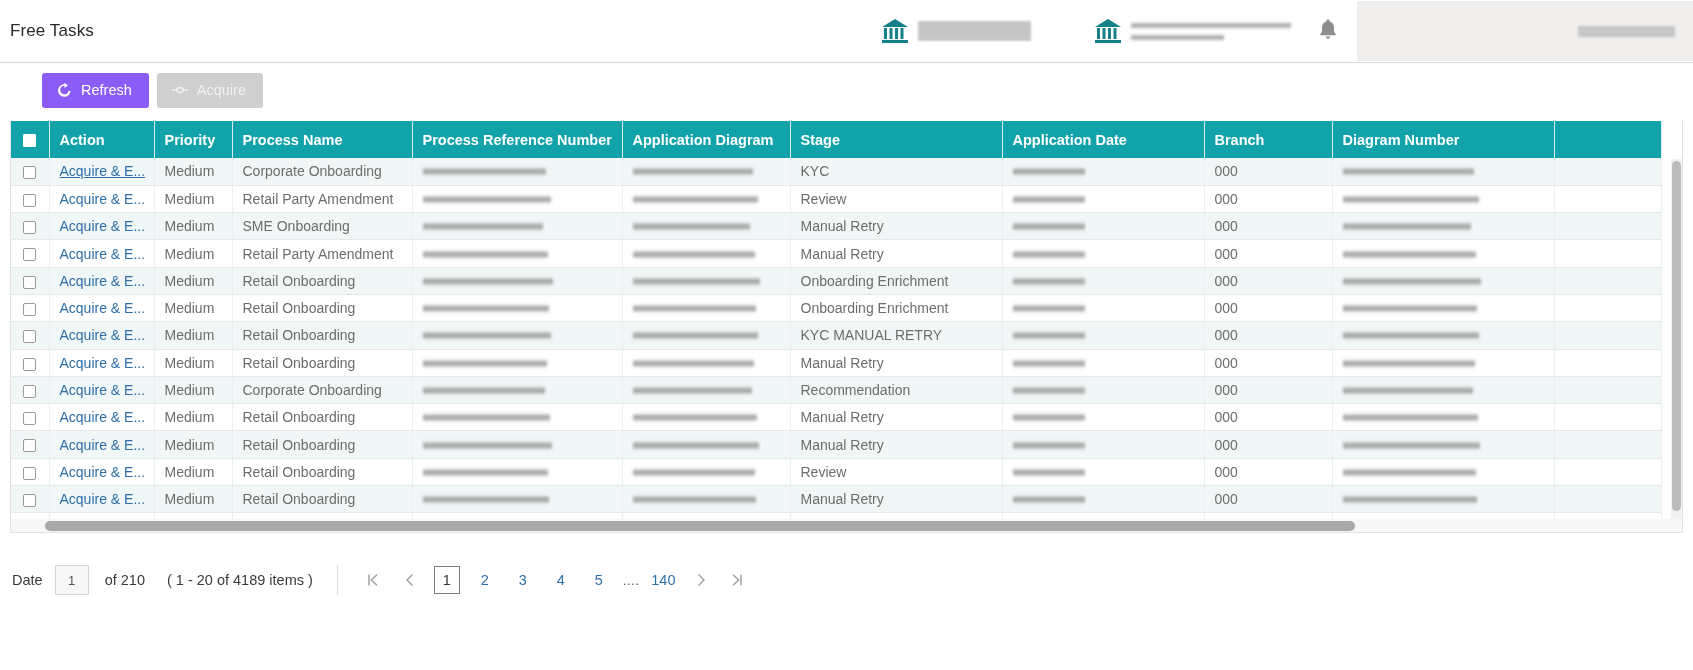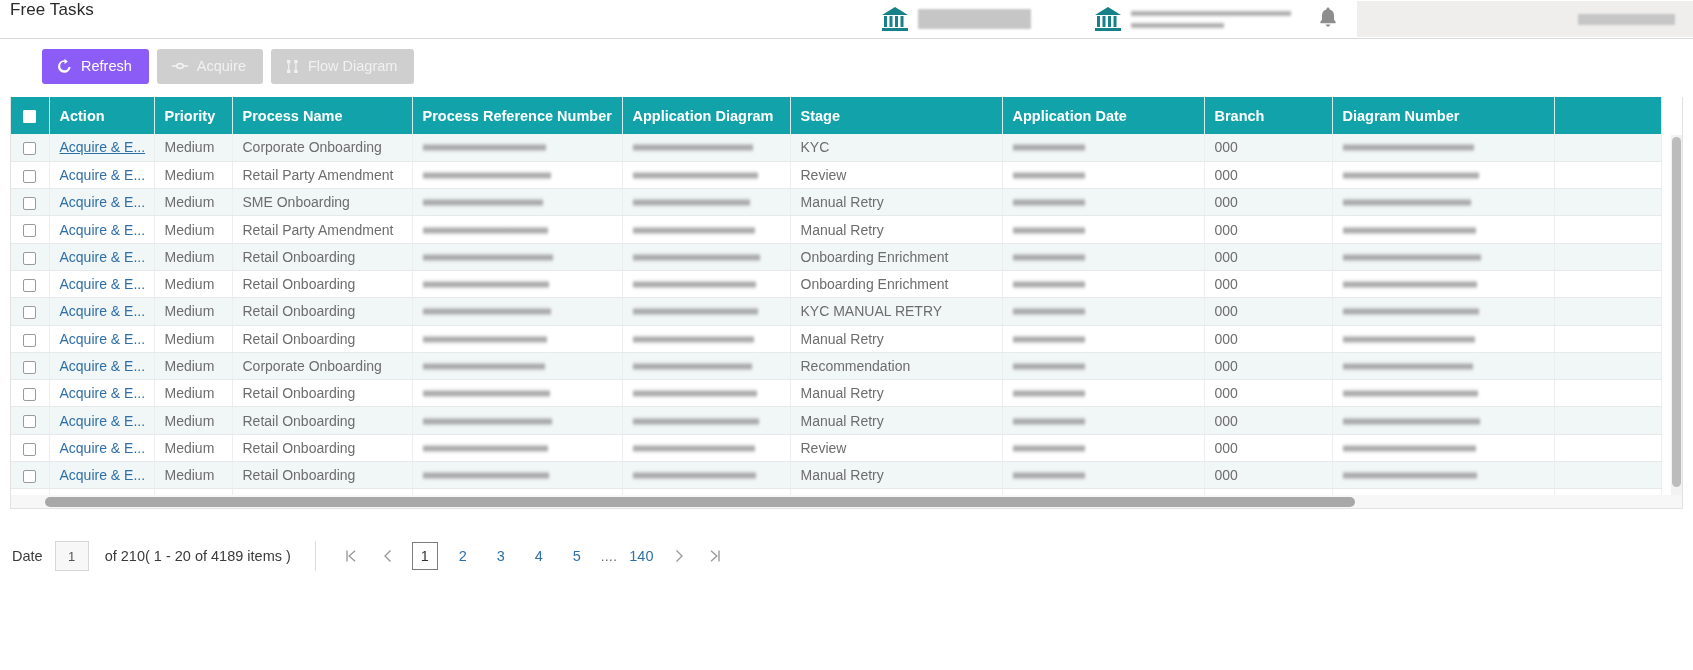--- a/index.html
+++ b/index.html
@@ -7,24 +7,25 @@
   html, body {
     width: 1693px; height: 670px;
     background: #ffffff;
     font-family: "Liberation Sans", sans-serif;
     overflow: hidden;
   }
 
   
   .topbar {
     position: relative;
-    height: 39px;
+    height: 63px;
     background: #ffffff;
     border-bottom: 1px solid #d8d8d8;
     display: flex;
+    align-items: center;
   }
   .app-title {
     font-size: 17px;
     color: #2a2a2a;
     padding-left: 10px;
     letter-spacing: .1px;
   }
   .topbar-right {
     position: absolute;
     left: 880px; top: 0; right: 0; bottom: 0;
@@ -210,21 +211,21 @@
   .page-input {
     width: 34px; height: 30px;
     border: 1px solid #d6d6d6;
     background: #f7f7f7;
     text-align: center;
     font-size: 13px;
     color: #555;
     font-family: "Liberation Sans", sans-serif;
   }
   .pager .of { margin-left: 16px; }
-  .pager .counts { }
+  .pager .counts { margin-left: 22px; }
   .pg-sep {
     width: 1px; height: 30px; background: #dcdcdc;
     margin: 0 18px 0 24px;
   }
   .pg-btn {
     min-width: 24px; height: 28px;
     display: inline-flex; align-items: center; justify-content: center;
     color: #9b9b9b;
     background: none; border: none;
     font-size: 16px; cursor: pointer;
@@ -317,33 +318,20 @@
     <span>
       <svg width="18" height="14" viewBox="0 0 18 14">
         <line x1="1" y1="7" x2="6" y2="7" stroke="#f1f1f1" stroke-width="1.6"></line>
         <line x1="12" y1="7" x2="17" y2="7" stroke="#f1f1f1" stroke-width="1.6"></line>
         <ellipse cx="9" cy="7" rx="3.2" ry="2.4" fill="none" stroke="#f1f1f1" stroke-width="1.6"></ellipse>
       </svg>
     </span>
     <span>Acquire</span>
   </button>
 
-  <button class="btn btn-disabled">
-    <span>
-      <svg width="15" height="15" viewBox="0 0 15 15">
-        <rect x="2" y="1" width="3.4" height="3.4" fill="#f1f1f1"></rect>
-        <rect x="9.2" y="1" width="3.4" height="3.4" fill="#f1f1f1"></rect>
-        <rect x="2" y="10.6" width="3.4" height="3.4" fill="#f1f1f1"></rect>
-        <rect x="9.2" y="10.6" width="3.4" height="3.4" fill="#f1f1f1"></rect>
-        <line x1="3.7" y1="4.4" x2="3.7" y2="10.6" stroke="#f1f1f1" stroke-width="1.3"></line>
-        <line x1="10.9" y1="4.4" x2="10.9" y2="10.6" stroke="#f1f1f1" stroke-width="1.3"></line>
-      </svg>
-    </span>
-    <span>Flow Diagram</span>
-  </button>
 </div>
 
 <div class="grid-wrap">
   <table class="grid">
     <colgroup>
       <col style="width:38px">
       <col style="width:105px">
       <col style="width:78px">
       <col style="width:180px">
       <col style="width:210px">

